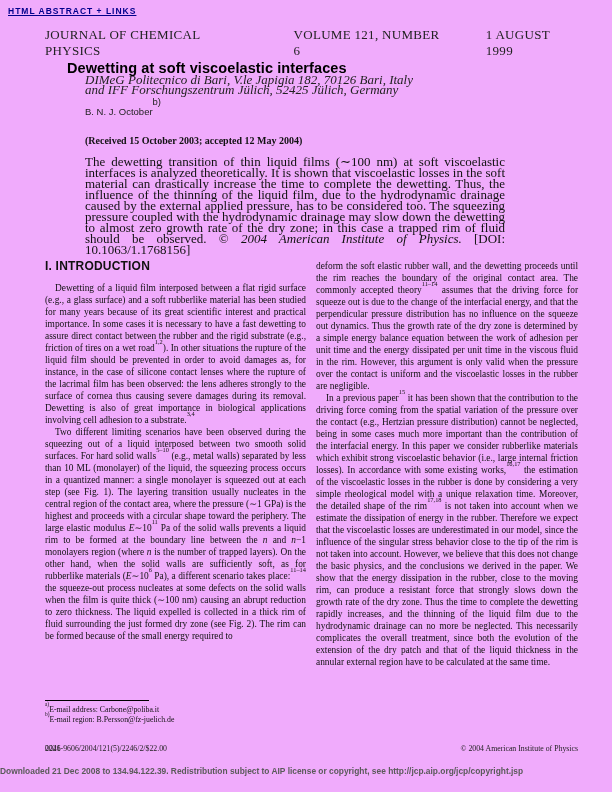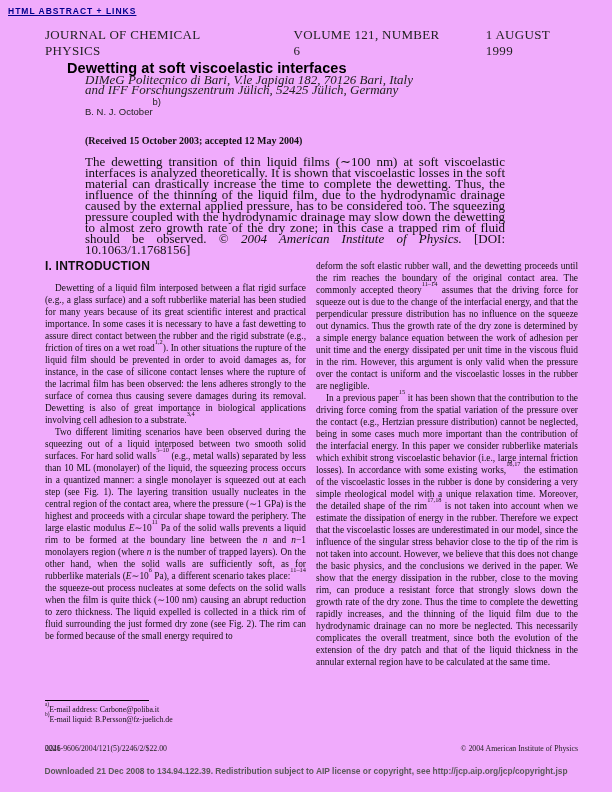--- a/index.html
+++ b/index.html
@@ -62,21 +62,21 @@
   
   .pfooter {
     position:absolute; top:744px; left:45px; width:533px;
     display:flex; justify-content:space-between;
     font-size:7.8px; color:#222;
   }
   .pfooter .center { position:absolute; left:0; right:4px; }
   .pfooter .left, .pfooter .right { position:relative; z-index:1; background:transparent; }
   
   .download {
-    position:absolute; top:766px; left:0; width:612px; text-align:center;
+    position:absolute; top:766px; left:0; width:612px; text-align:left;
     font-family:"Liberation Sans", sans-serif;
     font-size:8.4px; font-weight:bold; color:#5a5a5a;
   }
 </style>
 </head>
 <body>
 
 <div class="page">
 
   <a class="link-bar">HTML ABSTRACT + LINKS</a>
@@ -114,21 +114,21 @@
     <p class="para">deform the soft elastic rubber wall, and the dewetting proceeds until the rim reaches the boundary of the original contact area. The commonly accepted theory<sup>11–14</sup> assumes that the driving force for squeeze out is due to the change of the interfacial energy, and that the perpendicular pressure distribution has no influence on the squeeze out dynamics. Thus the growth rate of the dry zone is determined by a simple energy balance equation between the work of adhesion per unit time and the energy dissipated per unit time in the viscous fluid in the rim. However, this argument is only valid when the pressure over the contact is uniform and the viscoelastic losses in the rubber are negligible.</p>
     <p class="para indent">In a previous paper<sup>15</sup> it has been shown that the contribution to the driving force coming from the spatial variation of the pressure over the contact (e.g., Hertzian pressure distribution) cannot be neglected, being in some cases much more important than the contribution of the interfacial energy. In this paper we consider rubberlike materials which exhibit strong viscoelastic behavior (i.e., large internal friction losses). In accordance with some existing works,<sup>16,17</sup> the estimation of the viscoelastic losses in the rubber is done by considering a very simple rheological model with a unique relaxation time. Moreover, the detailed shape of the rim<sup>17,18</sup> is not taken into account when we estimate the dissipation of energy in the rubber. Therefore we expect that the viscoelastic losses are underestimated in our model, since the influence of the singular stress behavior close to the tip of the rim is not taken into account. However, we believe that this does not change the basic physics, and the conclusions we derived in the paper. We show that the energy dissipation in the rubber, close to the moving rim, can produce a resistant force that strongly slows down the growth rate of the dry zone. Thus the time to complete the dewetting rapidly increases, and the thinning of the liquid film due to the hydrodynamic drainage can no more be neglected. This necessarily complicates the overall treatment, since both the evolution of the extension of the dry patch and that of the liquid thickness in the annular external region have to be calculated at the same time.</p>
   </div>
 
   <div class="footnotes">
     <div class="fn-rule"></div>
     <div>
       <sup>a)</sup><span>E-mail address: Carbone@poliba.it</span>
     </div>
     <div>
-      <sup>b)</sup><span>E-mail liquid: B.Persson@fz-juelich.de</span>
+      <sup>b)</sup><span>E-mail region: B.Persson@fz-juelich.de</span>
     </div>
   </div>
 
   <div class="pfooter">
     <span class="center">2246</span>
     <span class="left">0021-9606/2004/121(5)/2246/2/$22.00</span>
     <span class="right">© 2004 American Institute of Physics</span>
   </div>
 
   <div class="download">Downloaded 21 Dec 2008 to 134.94.122.39. Redistribution subject to AIP license or copyright, see http://jcp.aip.org/jcp/copyright.jsp</div>

